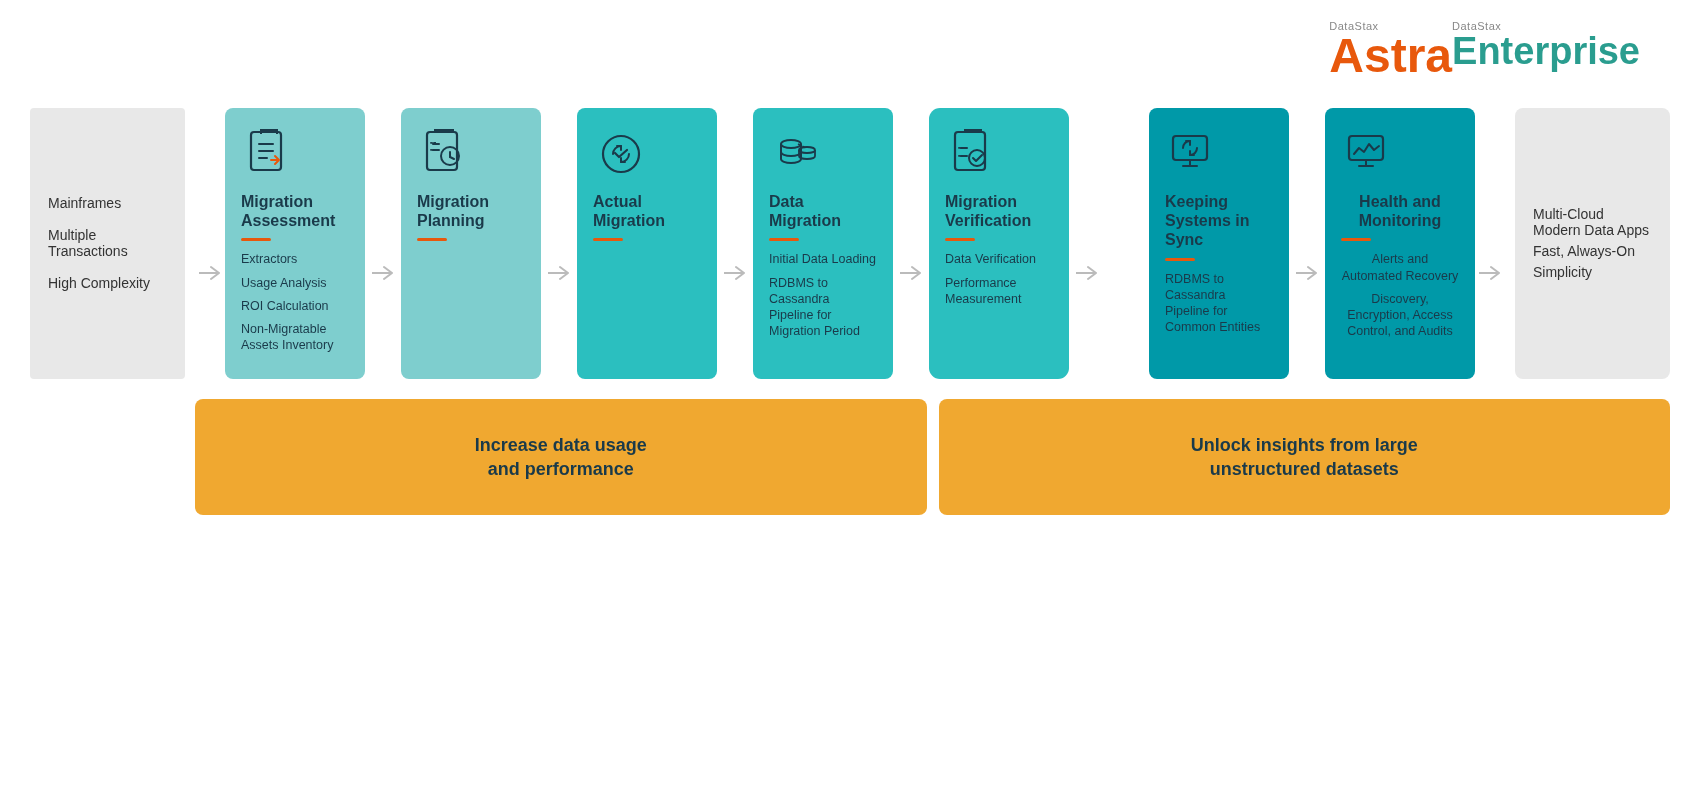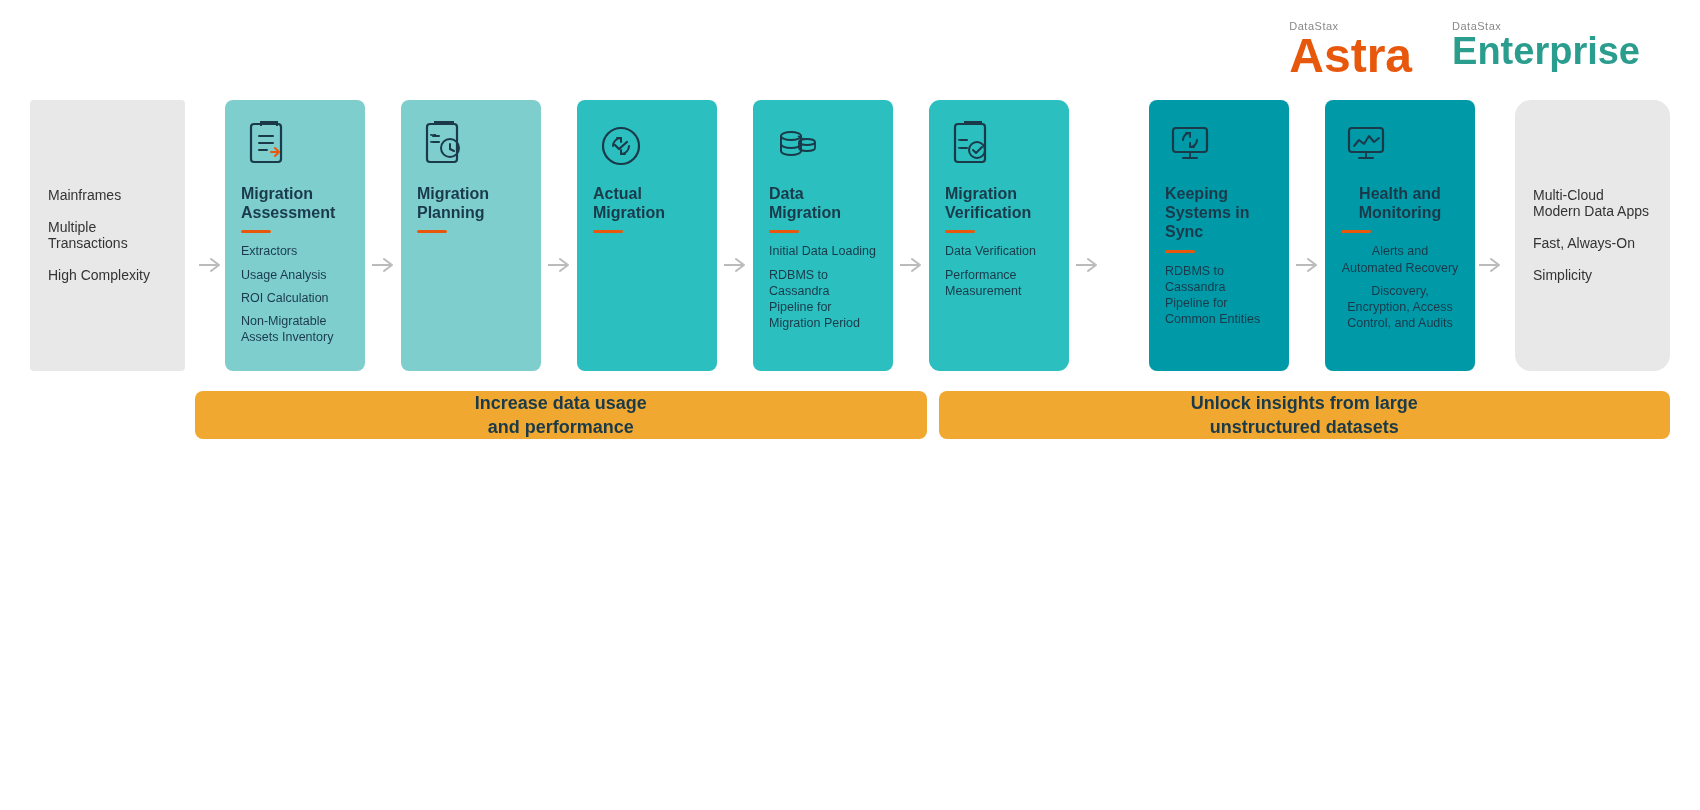--- a/index.html
+++ b/index.html
@@ -16,22 +16,21 @@
       min-height: 810px;
       background: #fff;
       position: relative;
       padding: 20px 30px;
     }
 
     
     .header-logos {
       display: flex;
       justify-content: flex-end;
-      gap: 40px;
-      margin-bottom: 20px;
+      margin-bottom: 28px;
       padding-right: 30px;
       text-align: center;
     }
 
     .logo-group {
       display: flex;
       flex-direction: column;
       align-items: flex-start;
     }
 
@@ -166,26 +165,26 @@
       min-width: 28px;
       align-self: center;
       margin-top: 60px;
       color: #aaa;
       font-size: 18px;
     }
 
     
     .right-panel {
       background: #e8e8e8;
-      border-radius: 16px;
+      border-radius: 8px;
       padding: 20px 18px;
       display: flex;
       flex-direction: column;
       justify-content: center;
-      gap: 16px;
+      gap: 5px;
       min-width: 155px;
       max-width: 155px;
       margin-left: 10px;
     }
 
     .right-panel-item {
       font-size: 14px;
       color: #333;
       font-weight: 500;
     }
@@ -194,21 +193,21 @@
     .bottom-banners {
       display: flex;
       gap: 12px;
       margin-top: 10px;
       padding: 0 0px;
     }
 
     .bottom-banner {
       background: #f0a830;
       border-radius: 8px;
-      padding: 0 20px;
+      padding: 34px 20px;
       flex: 1;
       display: flex;
       align-items: center;
       justify-content: center;
     }
 
     .bottom-banner-text {
       font-size: 18px;
       font-weight: bold;
       color: #1a3a4a;

